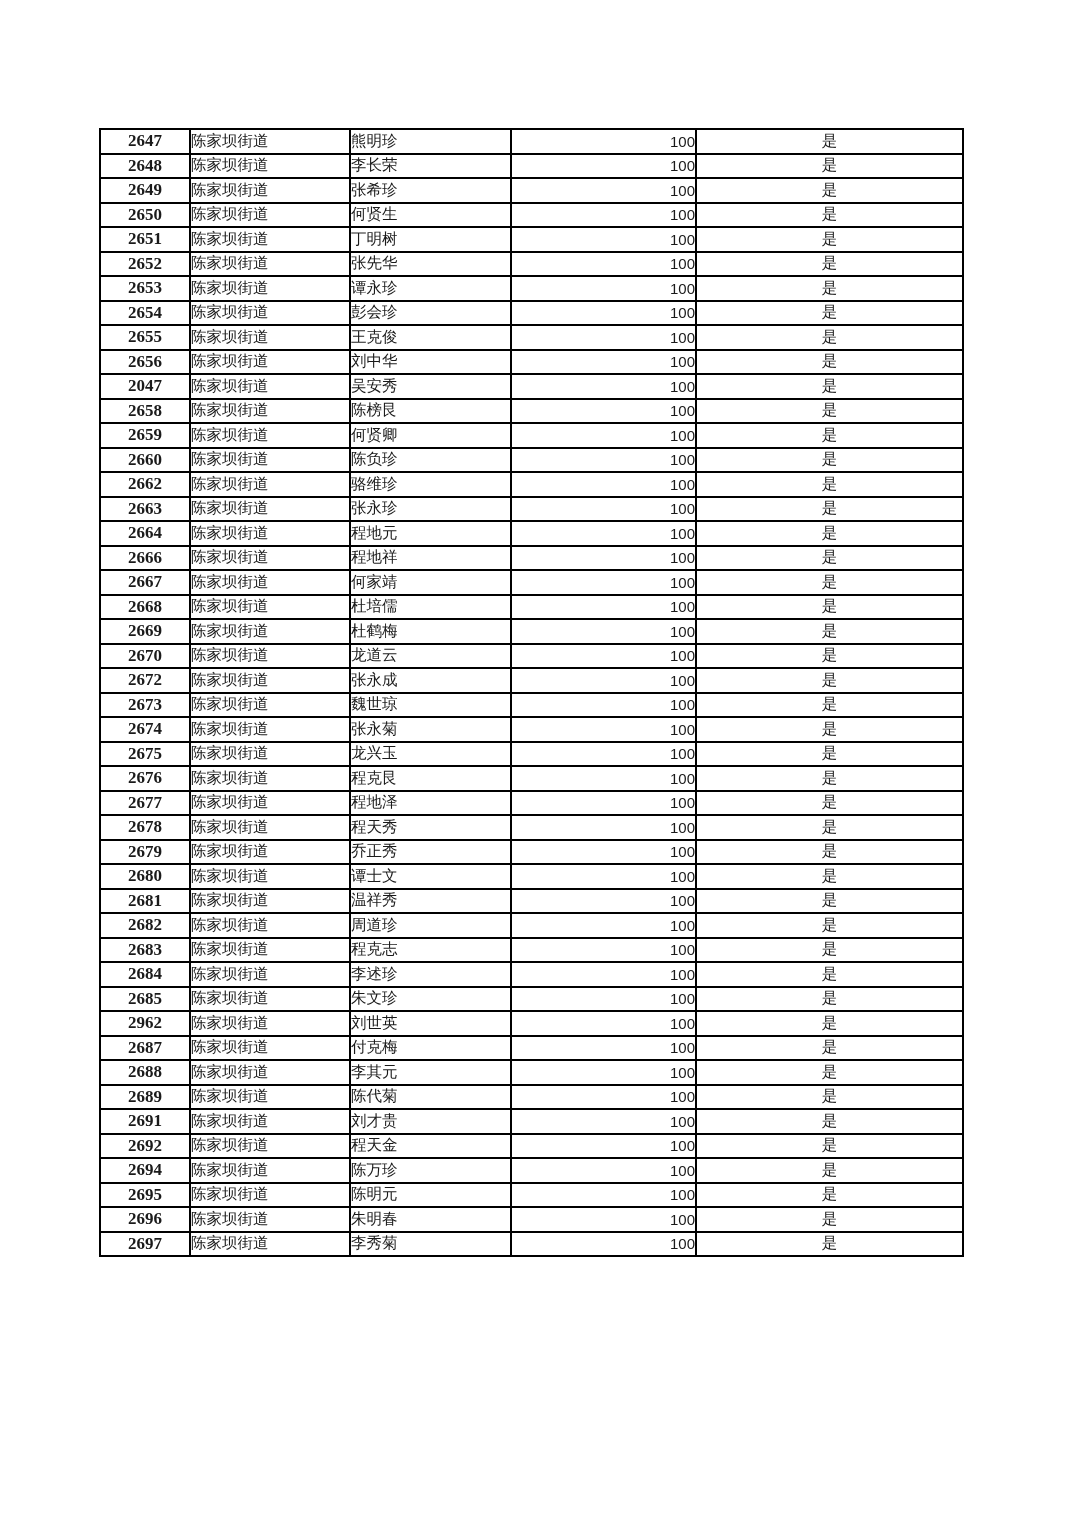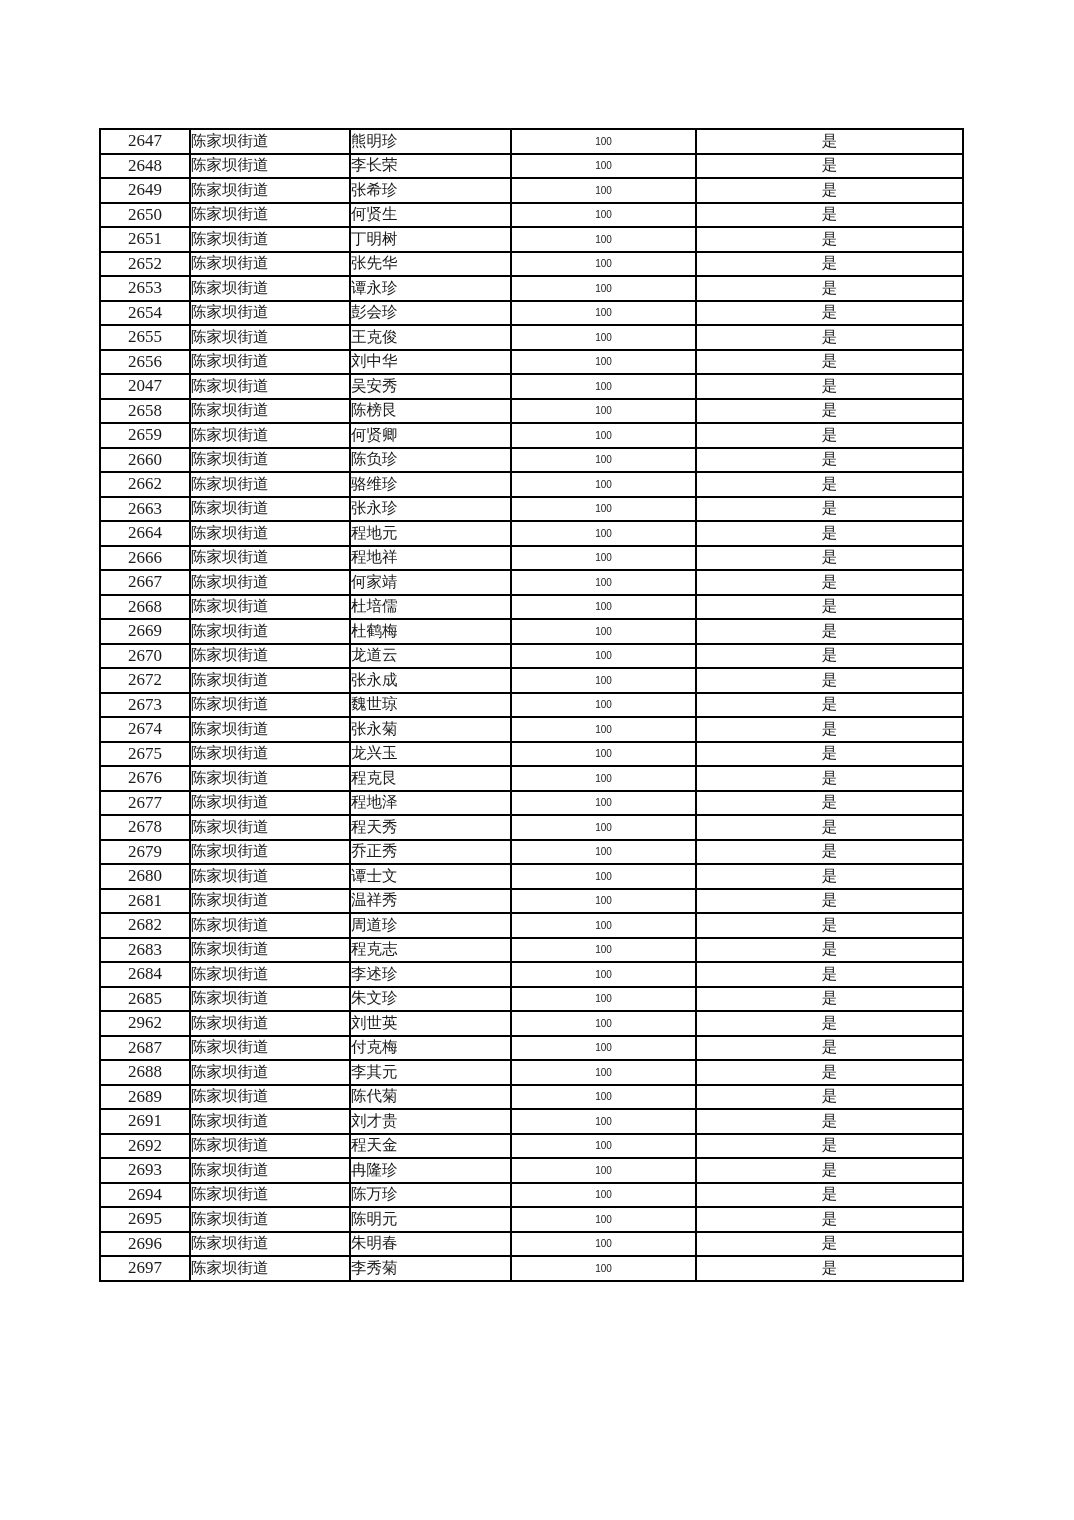--- a/index.html
+++ b/index.html
@@ -29,31 +29,32 @@
     padding: 0;
     overflow: hidden;
     white-space: nowrap;
     vertical-align: middle;
     color: #1a1a1a;
   }
   td.c0 {
     font-family: "Liberation Serif", "DejaVu Serif", serif;
     font-size: 17px;
     text-align: center;
+    font-weight: bold;
   }
   td.c1, td.c2 {
     font-family: "Liberation Serif", "DejaVu Serif", serif;
     font-size: 15.5px;
     text-align: left;
     padding-left: 5px;
   }
   td.c3 {
     font-family: "Liberation Sans", "DejaVu Sans", sans-serif;
-    font-size: 10px;
-    text-align: center;
+    font-size: 15px;
+    text-align: right;
     padding-left: 4px;
   }
   td.c4 {
     font-family: "Liberation Serif", "DejaVu Serif", serif;
     font-size: 15.5px;
     text-align: center;
   }
 </style>
 </head>
 <body>
@@ -356,27 +357,20 @@
           <td class="c4">是</td>
         </tr>
         <tr>
           <td class="c0">2692</td>
           <td class="c1">陈家坝街道</td>
           <td class="c2">程天金</td>
           <td class="c3">100</td>
           <td class="c4">是</td>
         </tr>
         <tr>
-          <td class="c0">2693</td>
-          <td class="c1">陈家坝街道</td>
-          <td class="c2">冉隆珍</td>
-          <td class="c3">100</td>
-          <td class="c4">是</td>
-        </tr>
-        <tr>
           <td class="c0">2694</td>
           <td class="c1">陈家坝街道</td>
           <td class="c2">陈万珍</td>
           <td class="c3">100</td>
           <td class="c4">是</td>
         </tr>
         <tr>
           <td class="c0">2695</td>
           <td class="c1">陈家坝街道</td>
           <td class="c2">陈明元</td>

